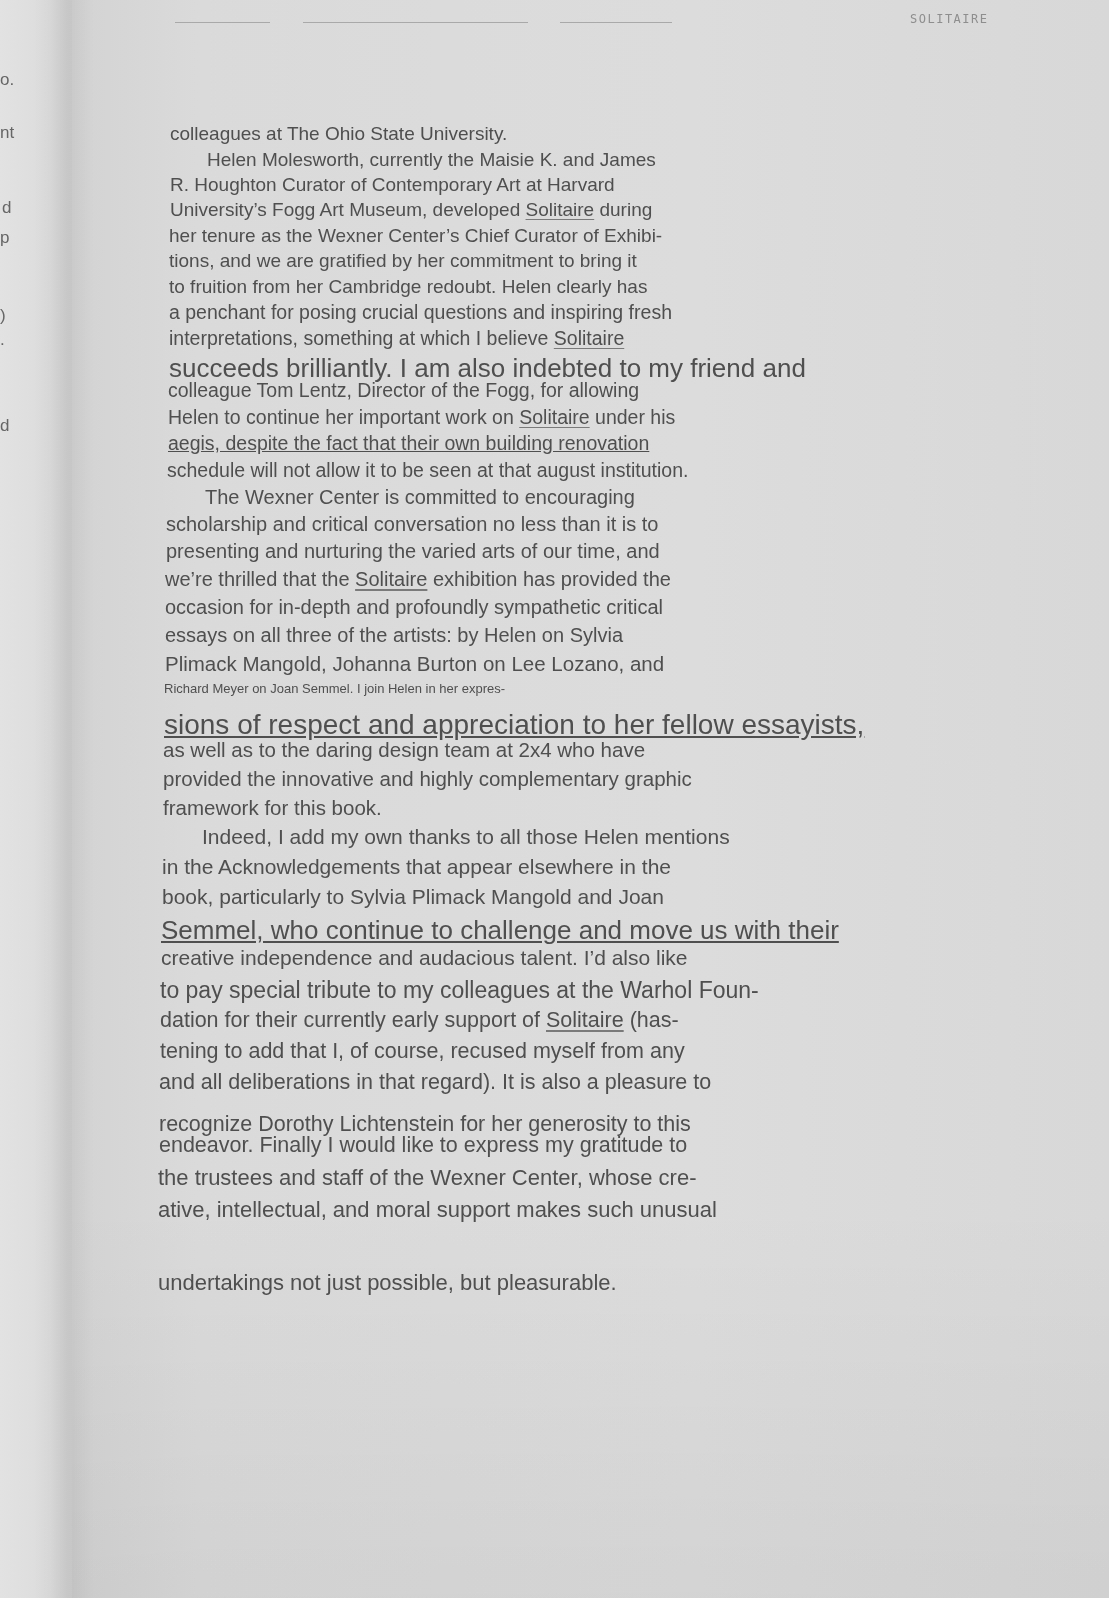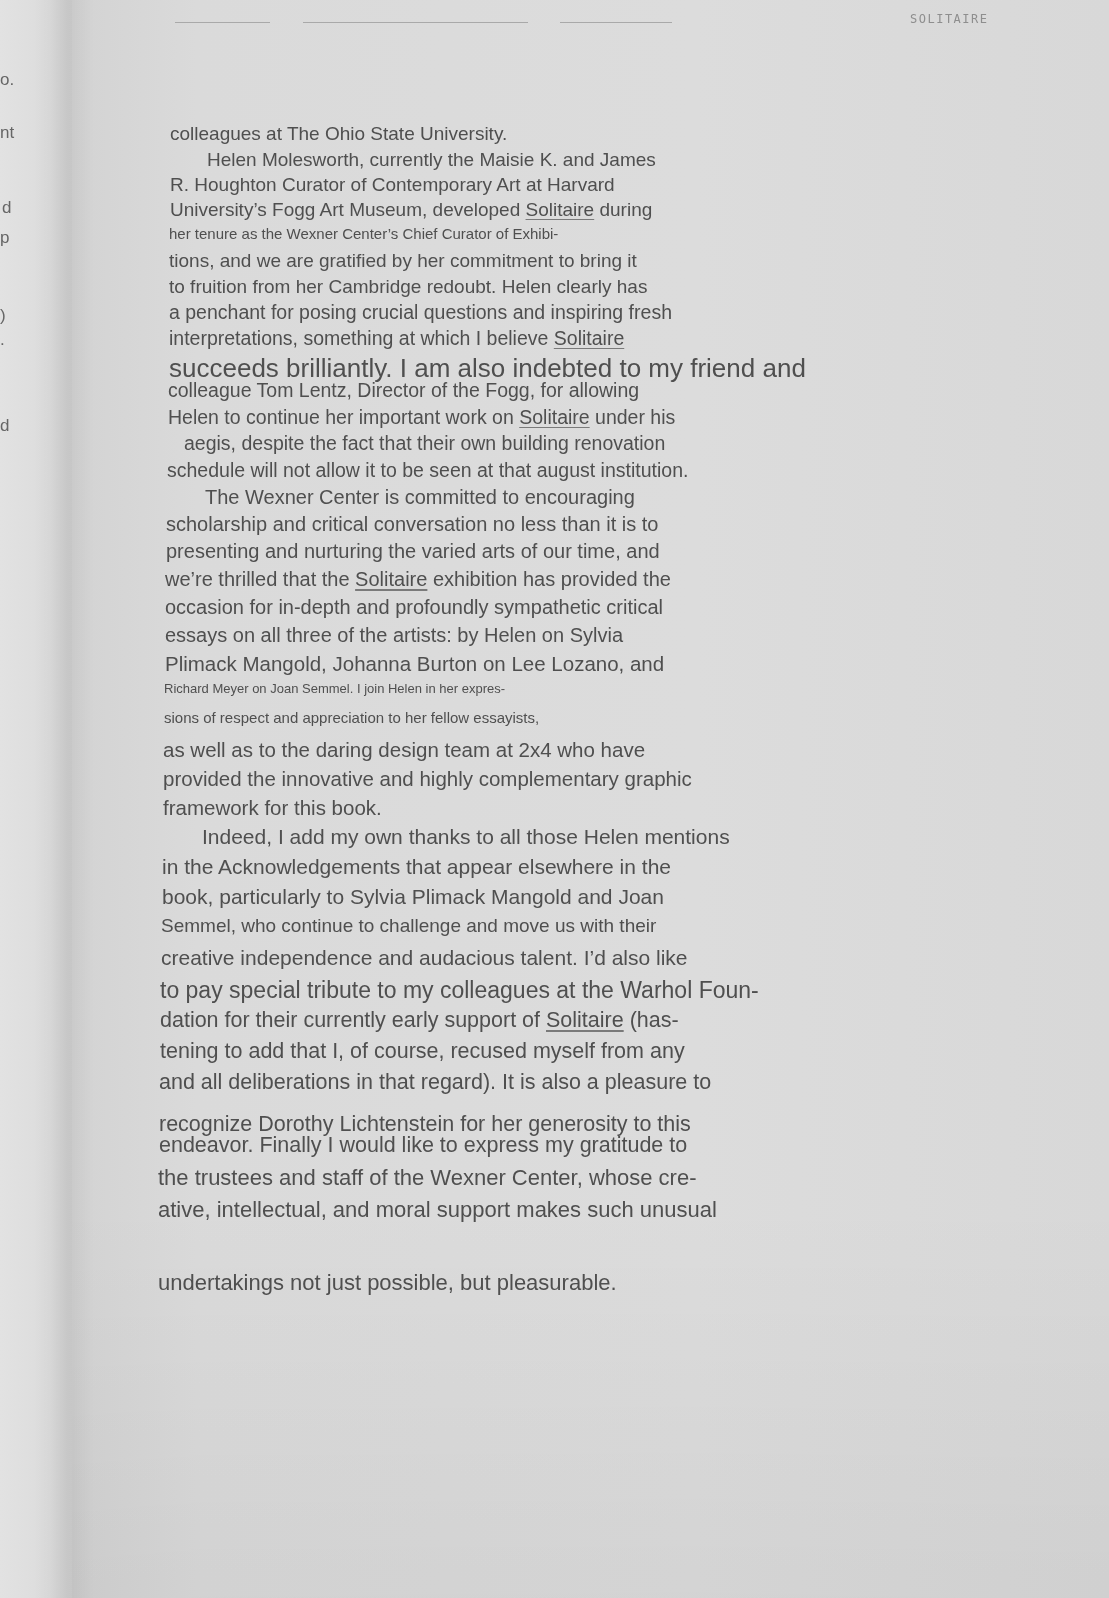--- a/index.html
+++ b/index.html
@@ -63,46 +63,46 @@
 <div class="rule" style="left:175px;width:95px"></div>
 <div class="rule" style="left:303px;width:225px"></div>
 <div class="rule" style="left:560px;width:112px"></div>
 <div class="running-head">SOLITAIRE</div>
 
 <div class="text-block" id="text-block">
     <div class="line" style="left: 170px; top: 123px; font-size: 19px;"><span>colleagues at The Ohio State University.</span></div>
     <div class="line" style="left: 207px; top: 149px; font-size: 19px;"><span>Helen Molesworth, currently the Maisie K. and James</span></div>
     <div class="line" style="left: 170px; top: 174px; font-size: 19px;"><span>R. Houghton Curator of Contemporary Art at Harvard</span></div>
     <div class="line" style="left: 170px; top: 199px; font-size: 19px;"><span>University’s Fogg Art Museum, developed </span><span class="u">Solitaire</span><span> during</span></div>
-    <div class="line" style="left: 169px; top: 225px; font-size: 15px;"><span>her tenure as the Wexner Center’s Chief Curator of Exhibi-</span></div>
+    <div class="line" style="left: 169px; top: 225px; font-size: 19px;"><span>her tenure as the Wexner Center’s Chief Curator of Exhibi-</span></div>
     <div class="line" style="left: 169px; top: 250px; font-size: 19px;"><span>tions, and we are gratified by her commitment to bring it</span></div>
     <div class="line" style="left: 169px; top: 276px; font-size: 19px;"><span>to fruition from her Cambridge redoubt. Helen clearly has</span></div>
     <div class="line" style="left: 169px; top: 301px; font-size: 19.5px;"><span>a penchant for posing crucial questions and inspiring fresh</span></div>
     <div class="line" style="left: 169px; top: 327px; font-size: 19.5px;"><span>interpretations, something at which I believe </span><span class="u">Solitaire</span></div>
     <div class="line" style="left: 169px; top: 353px; font-size: 26px;"><span>succeeds brilliantly. I am also indebted to my friend and</span></div>
     <div class="line" style="left: 168px; top: 379px; font-size: 19.5px;"><span>colleague Tom Lentz, Director of the Fogg, for allowing</span></div>
     <div class="line" style="left: 168px; top: 406px; font-size: 19.5px;"><span>Helen to continue her important work on </span><span class="u">Solitaire</span><span> under his</span></div>
-    <div class="line" style="left: 184px; top: 432px; font-size: 19.5px;"><span>aegis, despite the fact that their own building renovation</span></div>
+    <div class="line" style="left: 168px; top: 432px; font-size: 19.5px; text-decoration: underline;"><span>aegis, despite the fact that their own building renovation</span></div>
     <div class="line" style="left: 167px; top: 459px; font-size: 19.5px;"><span>schedule will not allow it to be seen at that august institution.</span></div>
     <div class="line" style="left: 205px; top: 486px; font-size: 20px;"><span>The Wexner Center is committed to encouraging</span></div>
     <div class="line" style="left: 166px; top: 513px; font-size: 20px;"><span>scholarship and critical conversation no less than it is to</span></div>
     <div class="line" style="left: 166px; top: 540px; font-size: 20px;"><span>presenting and nurturing the varied arts of our time, and</span></div>
     <div class="line" style="left: 165px; top: 568px; font-size: 20px;"><span>we’re thrilled that the </span><span class="u">Solitaire</span><span> exhibition has provided the</span></div>
     <div class="line" style="left: 165px; top: 596px; font-size: 20px;"><span>occasion for in-depth and profoundly sympathetic critical</span></div>
     <div class="line" style="left: 165px; top: 624px; font-size: 20px;"><span>essays on all three of the artists: by Helen on Sylvia</span></div>
     <div class="line" style="left: 165px; top: 652px; font-size: 20.5px;"><span>Plimack Mangold, Johanna Burton on Lee Lozano, and</span></div>
     <div class="line" style="left: 164px; top: 681px; font-size: 13px;"><span>Richard Meyer on Joan Semmel. I join Helen in her expres-</span></div>
-    <div class="line" style="left: 164px; top: 709px; font-size: 15px;"><span>sions of respect and appreciation to her fellow essayists,</span></div>
+    <div class="line" style="left: 164px; top: 709px; font-size: 28px; text-decoration: underline;"><span>sions of respect and appreciation to her fellow essayists,</span></div>
     <div class="line" style="left: 163px; top: 738px; font-size: 20.5px;"><span>as well as to the daring design team at 2x4 who have</span></div>
     <div class="line" style="left: 163px; top: 767px; font-size: 20.5px;"><span>provided the innovative and highly complementary graphic</span></div>
     <div class="line" style="left: 163px; top: 796px; font-size: 20.5px;"><span>framework for this book.</span></div>
     <div class="line" style="left: 202px; top: 825px; font-size: 21px;"><span>Indeed, I add my own thanks to all those Helen mentions</span></div>
     <div class="line" style="left: 162px; top: 855px; font-size: 21px;"><span>in the Acknowledgements that appear elsewhere in the</span></div>
     <div class="line" style="left: 162px; top: 885px; font-size: 21px;"><span>book, particularly to Sylvia Plimack Mangold and Joan</span></div>
-    <div class="line" style="left: 161px; top: 915px; font-size: 19px;"><span>Semmel, who continue to challenge and move us with their</span></div>
+    <div class="line" style="left: 161px; top: 915px; font-size: 26px; text-decoration: underline;"><span>Semmel, who continue to challenge and move us with their</span></div>
     <div class="line" style="left: 161px; top: 946px; font-size: 21px;"><span>creative independence and audacious talent. I’d also like</span></div>
     <div class="line" style="left: 160px; top: 977px; font-size: 23px;"><span>to pay special tribute to my colleagues at the Warhol Foun-</span></div>
     <div class="line" style="left: 160px; top: 1008px; font-size: 21.5px;"><span>dation for their currently early support of </span><span class="u">Solitaire</span><span> (has-</span></div>
     <div class="line" style="left: 160px; top: 1039px; font-size: 21.5px;"><span>tening to add that I, of course, recused myself from any</span></div>
     <div class="line" style="left: 159px; top: 1070px; font-size: 21.5px;"><span>and all deliberations in that regard). It is also a pleasure to</span></div>
     <div class="line" style="left: 159px; top: 1101px; font-size: 21.5px; margin-top: 11px;"><span>recognize Dorothy Lichtenstein for her generosity to this</span></div>
     <div class="line" style="left: 159px; top: 1133px; font-size: 21.5px;"><span>endeavor. Finally I would like to express my gratitude to</span></div>
     <div class="line" style="left: 158px; top: 1165px; font-size: 22px;"><span>the trustees and staff of the Wexner Center, whose cre-</span></div>
     <div class="line" style="left: 158px; top: 1197px; font-size: 22px;"><span>ative, intellectual, and moral support makes such unusual</span></div>
     <div class="line" style="left: 158px; top: 1229px; font-size: 22px; margin-top: 41px;"><span>undertakings not just possible, but pleasurable.</span></div>

